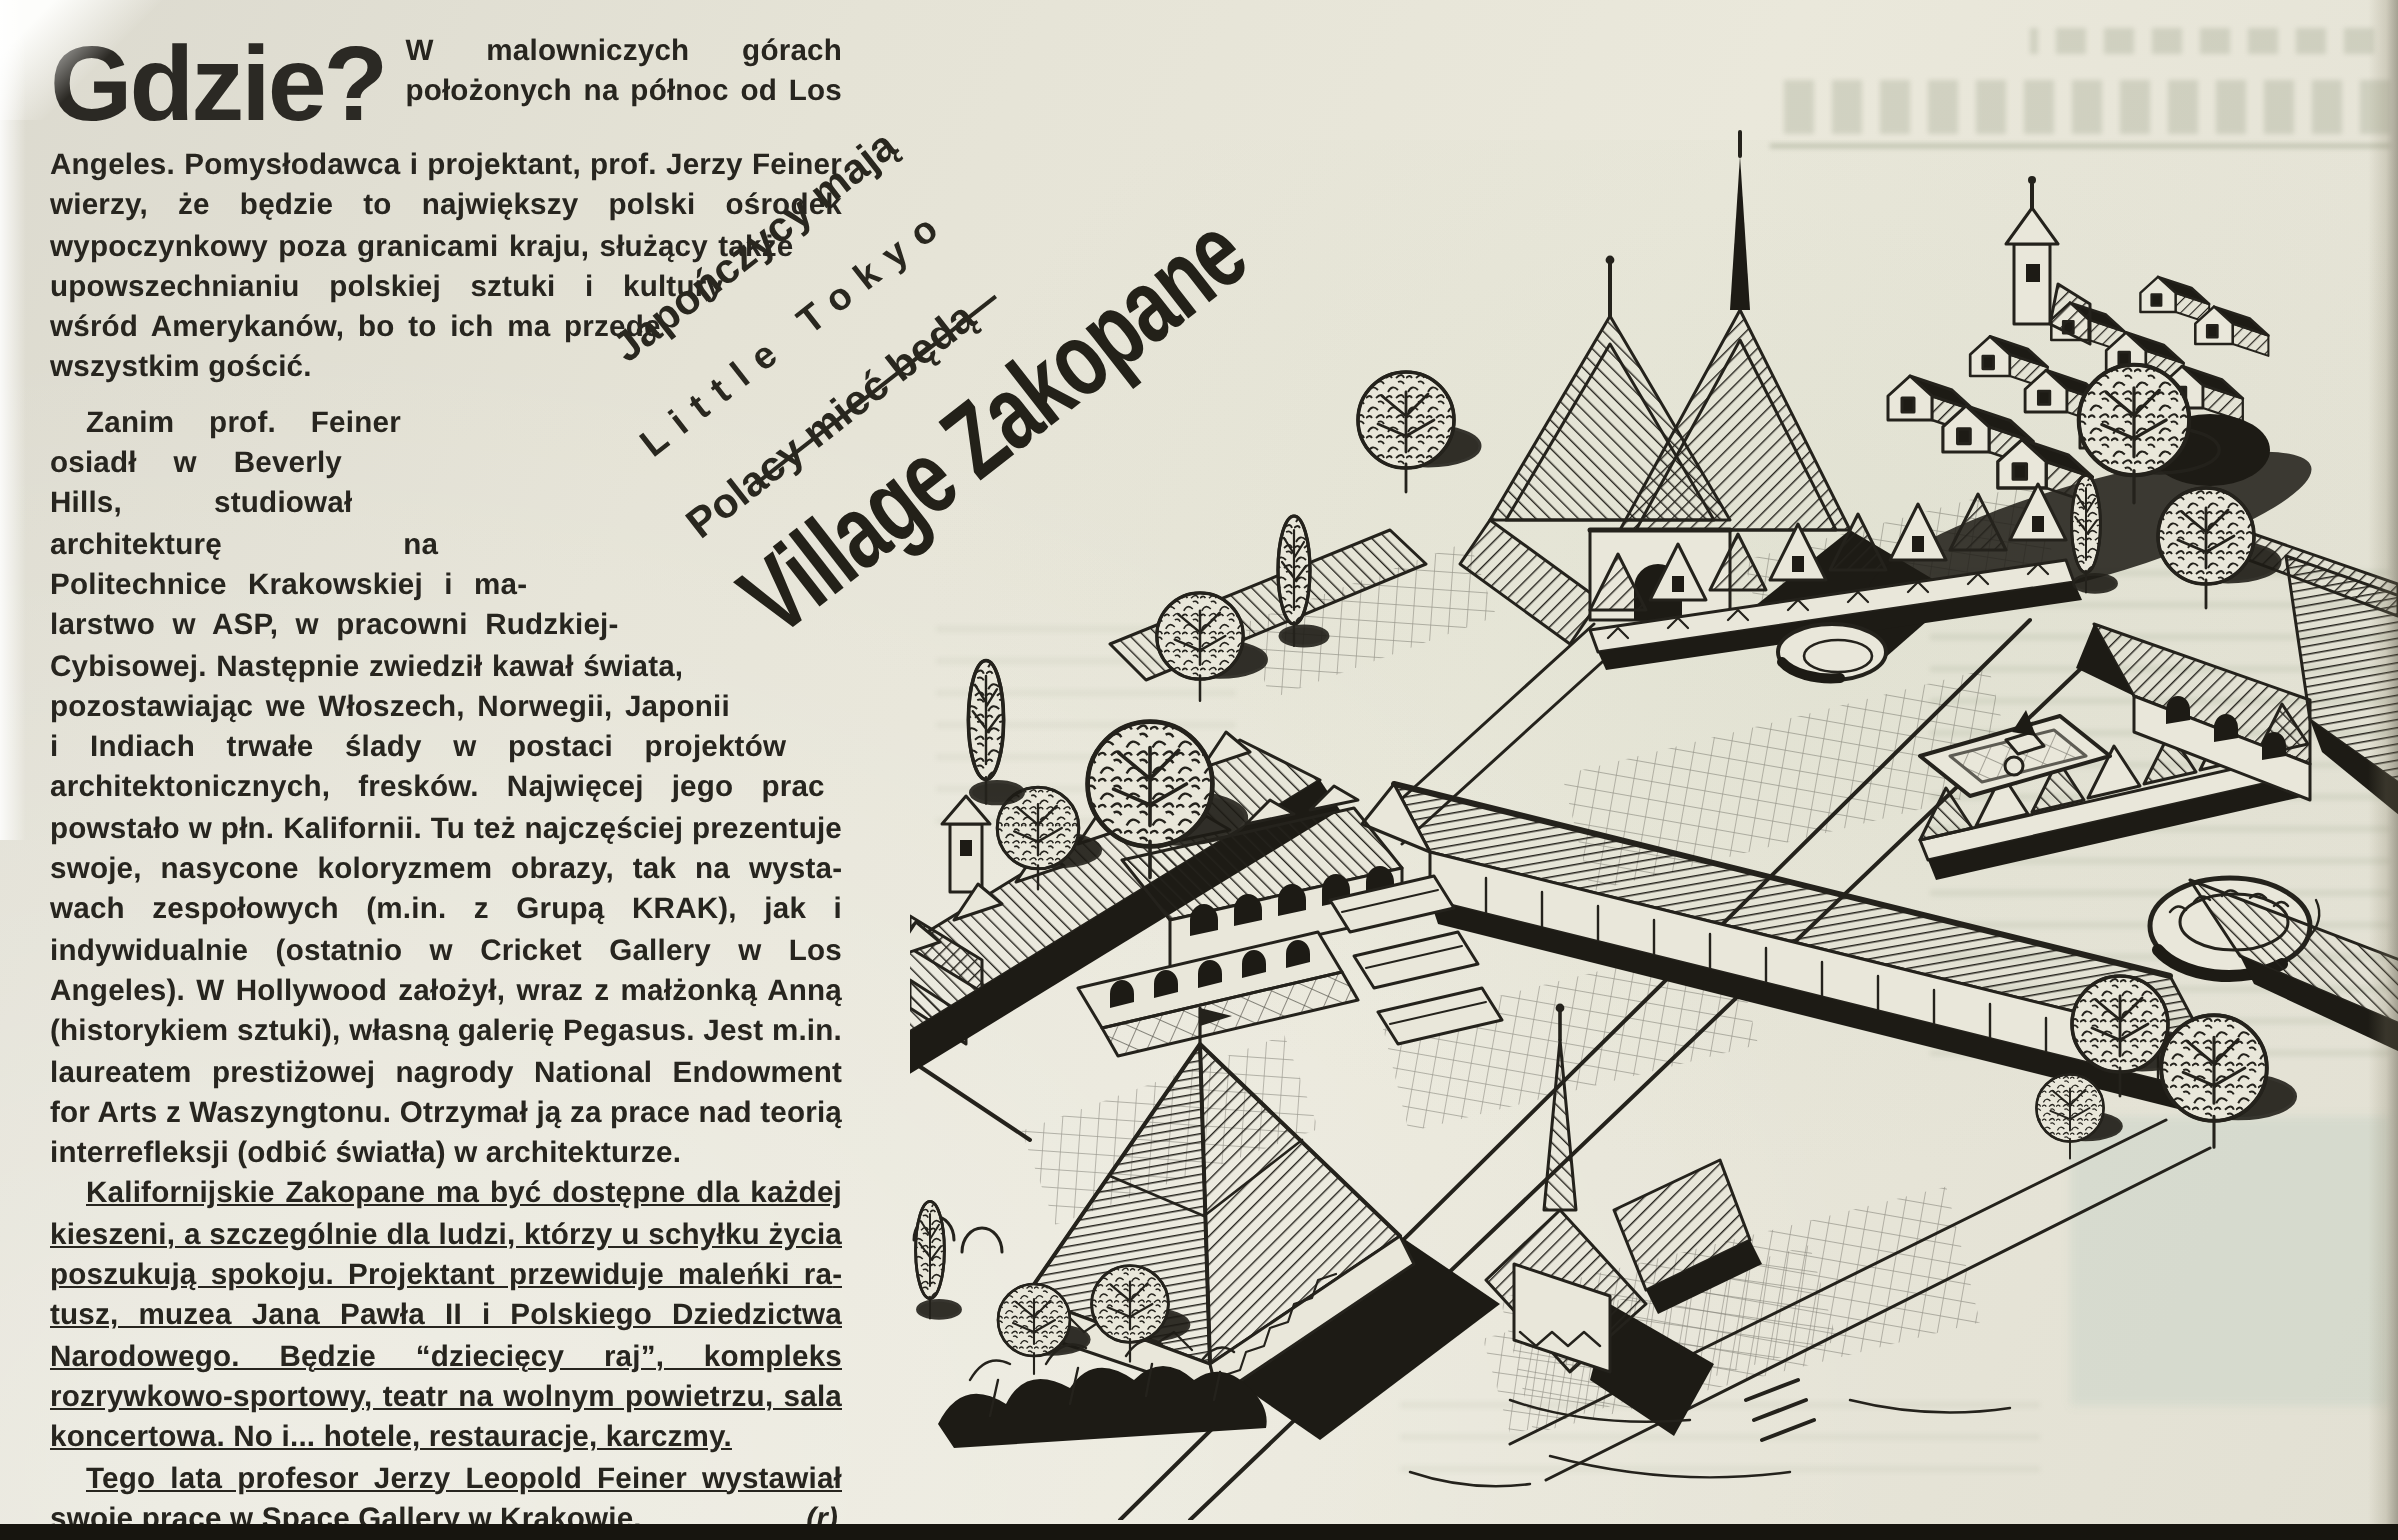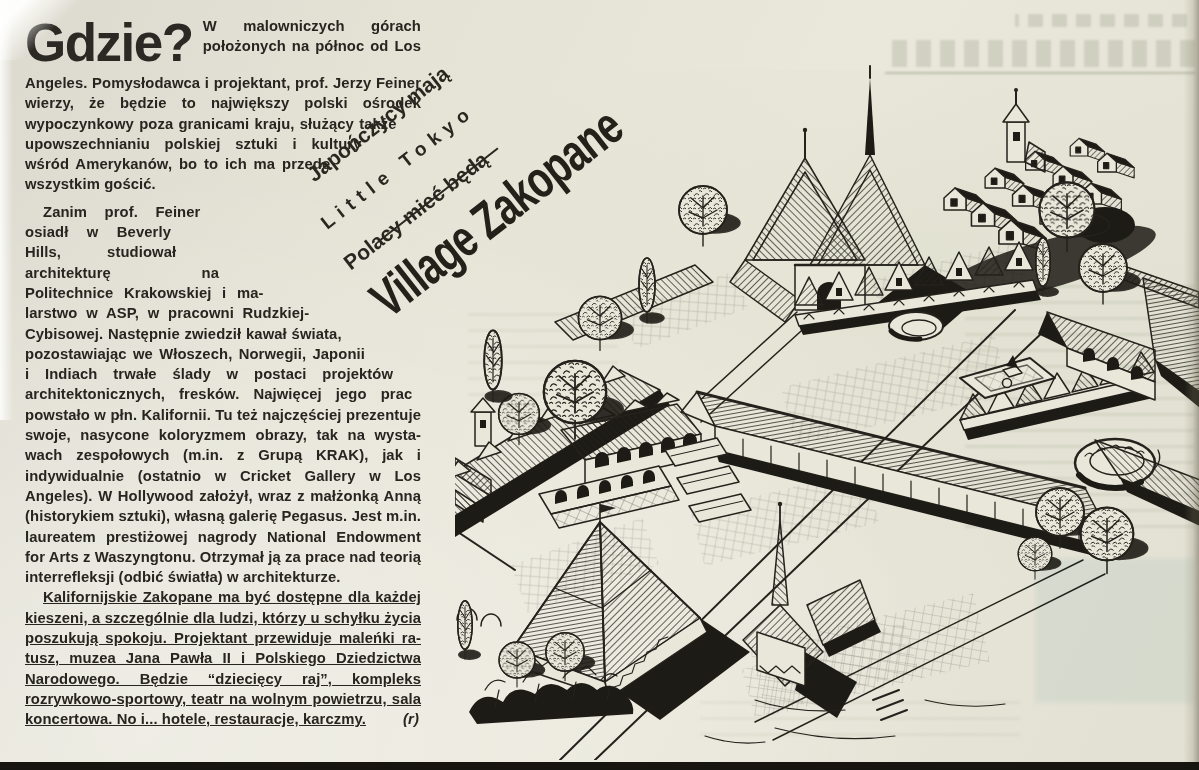--- a/index.html
+++ b/index.html
@@ -74,21 +74,21 @@
   <div class="bleed bleed-lines" style="left:468px;top:300px;width:150px;height:112px;opacity:.35"></div>
   <div class="bleed bleed-lines" style="left:700px;top:688px;width:320px;height:60px;opacity:.35"></div>
   <div class="bleed bleed-block" style="left:1035px;top:558px;width:160px;height:145px"></div>
 
   <div class="article">
     <div class="headline">Gdzie?</div>
     <div class="diag"></div>
     <p class="p1">W malowniczych górach położo­nych na północ od Los Angeles. Pomysłodawca i projektant, prof. Jerzy Feiner wierzy, że będzie to największy polski ośro­dek wypoczynkowy poza granicami kraju, służący także upowszechnianiu pol­skiej sztuki i kultury wśród Amery­kanów, bo to ich ma przede wszystkim gościć.</p>
     <p class="p2">Zanim prof. Feiner osiadł w Beverly Hills, studiował architek­turę na Politechnice Krakowskiej i ma­larstwo w ASP, w pracowni Rudzkiej-Cy­bisowej. Następnie zwiedził kawał świata, pozostawiając we Włoszech, Norwegii, Japo­nii i Indiach trwałe ślady w postaci projektów architektonicznych, fresków. Najwięcej jego prac powstało w płn. Kalifornii. Tu też najczęściej prezen­tuje swoje, nasycone koloryzmem obrazy, tak na wysta­wach zespołowych (m.in. z Grupą KRAK), jak i indywidu­alnie (ostatnio w Cricket Gallery w Los Angeles). W Hol­lywood założył, wraz z małżonką Anną (historykiem sztuki), własną galerię Pegasus. Jest m.in. laureatem prestiżowej nagrody National Endowment for Arts z Waszyngtonu. Otrzymał ją za prace nad teorią interre­fleksji (odbić światła) w architekturze.</p>
     <p class="p3">Kalifornijskie Zakopane ma być dostępne dla każdej kieszeni, a szczególnie dla ludzi, którzy u schyłku życia poszukują spokoju. Projektant przewiduje maleńki ra­tusz, muzea Jana Pawła II i Polskiego Dziedzictwa Naro­dowego. Będzie “dziecięcy raj”, kompleks rozrywkowo-sportowy, teatr na wolnym powietrzu, sala koncerto­wa. No i... hotele, restauracje, karczmy.</p>
-    <p class="p4"><span class="sig">(r)</span></p>
+    <p class="p4"><span>Tego lata profesor Jerzy Leopold Feiner wystawiał swoje prace w Space Gallery w Krakowie.</span><span class="sig">(r)</span></p>
   </div>
 
   <div class="rk k1">Japończycy mają</div>
   <div class="rk k2">Little Tokyo</div>
   <div class="rk k3">Polacy mieć będą</div>
   <div class="krule"></div>
   <div class="ktitle">Village Zakopane</div>
 
   <div class="art">
   <svg width="745" height="700" viewBox="0 0 745 700" xmlns="http://www.w3.org/2000/svg">

